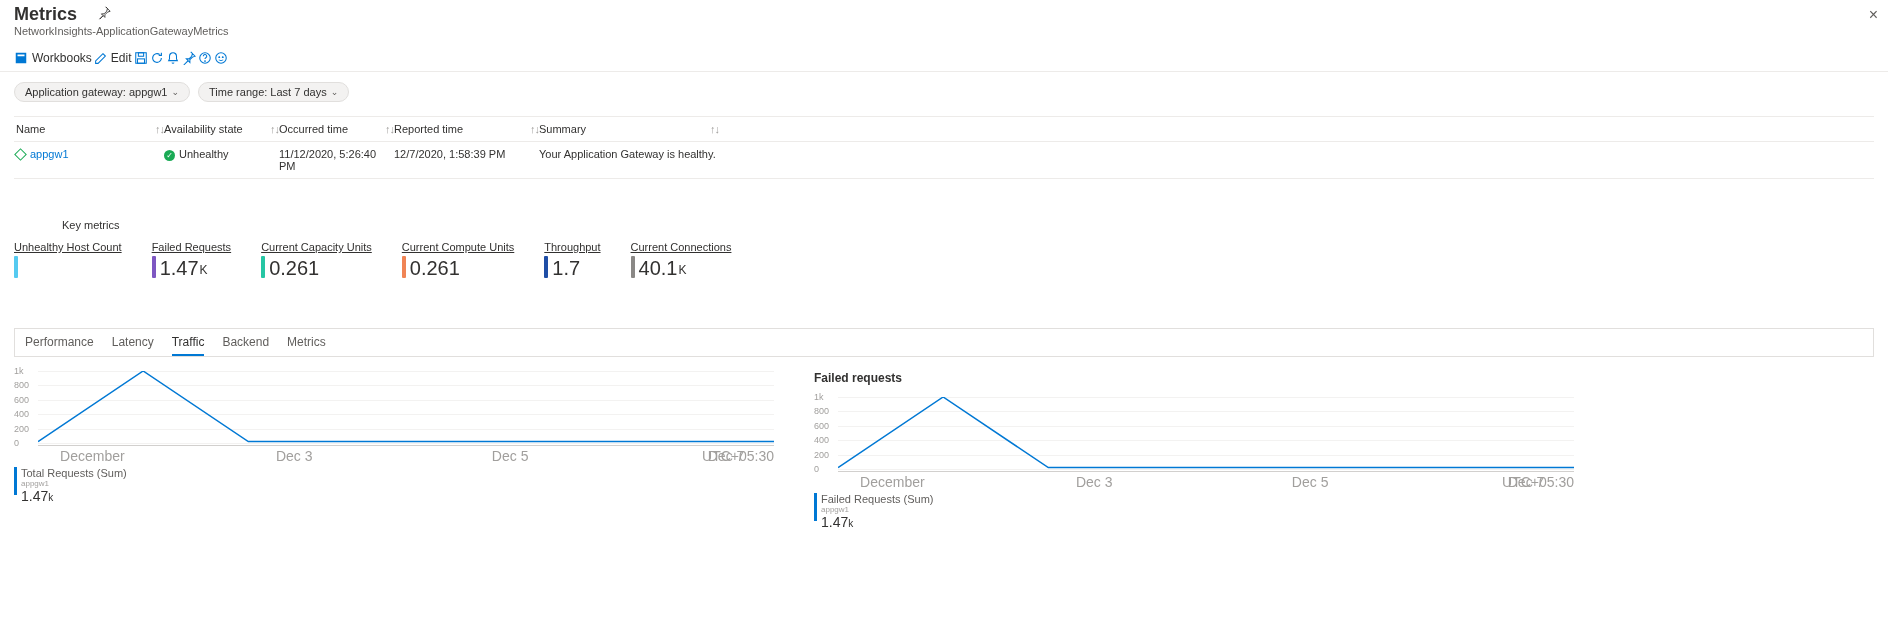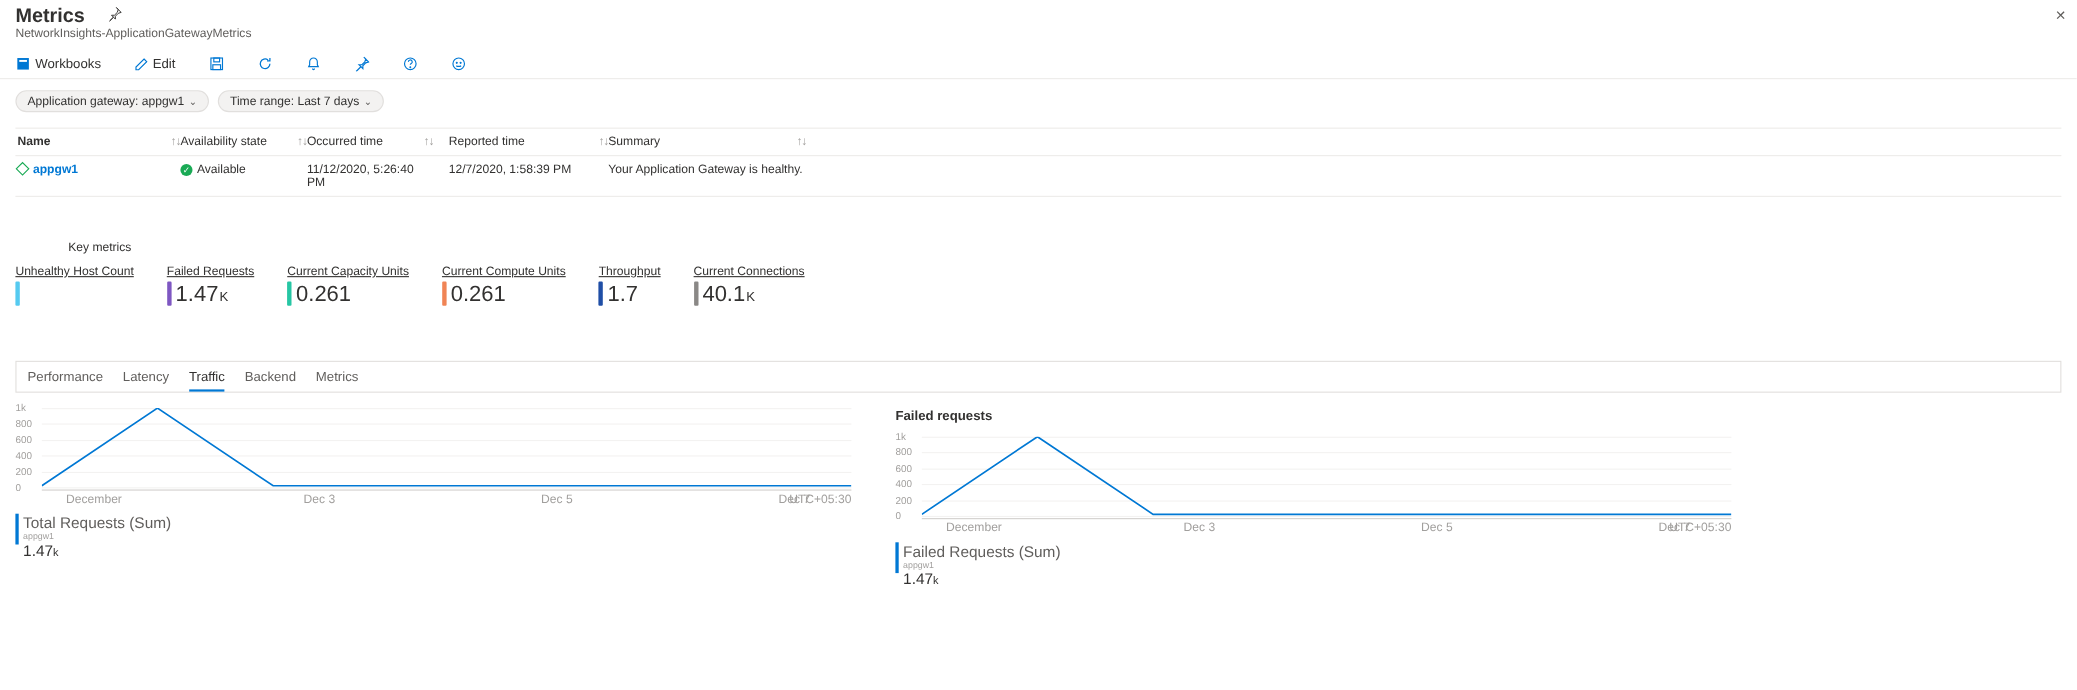--- a/index.html
+++ b/index.html
@@ -3,36 +3,36 @@
 <meta charset="utf-8">
 <style>
   *{box-sizing:border-box;margin:0;padding:0;font-family:"Segoe UI",Tahoma,Arial,sans-serif;}
   body{background:#fff;color:#323130;font-size:12px;width:1888px;}
   .header{padding:4px 14px 0 14px;position:relative;}
   .title-row{display:flex;align-items:center;gap:20px;}
   .title{font-size:18px;font-weight:600;}
   .pin-title{font-size:14px;color:#323130;}
   .subtitle{font-size:11px;color:#605e5c;margin-top:0;}
   .close{position:absolute;right:10px;top:6px;font-size:16px;color:#605e5c;cursor:pointer;}
-  .toolbar{display:flex;align-items:center;gap:30px;padding:8px 14px 6px 14px;border-bottom:1px solid #edebe9;margin-top:6px;}
+  .toolbar{display:flex;align-items:center;gap:2px;padding:8px 14px 6px 14px;border-bottom:1px solid #edebe9;margin-top:6px;}
   .tbtn{display:flex;align-items:center;gap:4px;font-size:12px;color:#323130;cursor:pointer;}
   .tbtn svg,.tbtn .u{color:#0078d4;}
   .ticon{width:14px;height:14px;display:inline-flex;align-items:center;justify-content:center;color:#0078d4;cursor:pointer;}
   .pill-row{display:flex;gap:8px;padding:10px 14px;}
   .pill{background:#f3f2f1;border:1px solid #e1dfdd;border-radius:12px;padding:3px 10px;font-size:11px;color:#323130;display:flex;align-items:center;gap:4px;cursor:pointer;}
   .pill .chev{font-size:9px;color:#605e5c;}
   .table{margin:4px 14px 0 14px;border-top:1px solid #edebe9;border-bottom:1px solid #edebe9;}
   .table-head{display:flex;padding:6px 0;font-size:11px;color:#323130;}
   .th{display:flex;align-items:center;gap:4px;}
   .sort{color:#a19f9d;font-size:11px;letter-spacing:-1px;}
   .table-row{display:flex;padding:6px 0;border-top:1px solid #edebe9;font-size:11px;}
-  .c-name{width:150px;padding-left:2px;font-weight:bold;}
+  .c-name{width:150px;padding-left:2px;}
   .c-avail{width:115px;}
   .c-occ{width:115px;}
-  .c-rep{width:145px;margin-left:14px;}
+  .c-rep{width:145px;}
   .c-sum{width:180px;}
   .lnk{color:#0078d4;cursor:pointer;}
   .diamond{display:inline-block;width:9px;height:9px;border:1.5px solid #1aaa55;transform:rotate(45deg);margin-right:5px;vertical-align:-1px;}
   .check{display:inline-flex;align-items:center;justify-content:center;width:11px;height:11px;border-radius:50%;background:#1aaa55;color:#fff;font-size:8px;margin-right:4px;}
   .section-title{font-size:11px;color:#323130;margin:40px 14px 10px 14px;padding-left:48px;}
   .metrics-row{display:flex;gap:30px;padding:0 14px;}
   .metric{display:flex;flex-direction:column;gap:3px;}
   .metric-label{font-size:11px;color:#323130;text-decoration:underline;}
   .metric-value{display:flex;align-items:flex-end;gap:0;}
   .bar{width:4px;height:22px;border-radius:1px;margin-right:4px;}
@@ -43,25 +43,25 @@
   .tab{font-size:12px;color:#605e5c;padding-bottom:5px;cursor:pointer;}
   .tab.active{color:#323130;border-bottom:2px solid #0078d4;}
   .charts{display:flex;gap:40px;padding:14px;}
   .chart-block{flex:0 0 760px;}
   .chart-title{font-size:12px;font-weight:600;margin-bottom:12px;}
   .chart-area{position:relative;height:90px;}
   .ylab{position:absolute;left:0;font-size:9px;color:#a19f9d;}
   .grid{position:absolute;left:24px;right:0;border-top:1px solid #f3f2f1;}
   svg.line{position:absolute;left:24px;top:0;right:0;height:72px;}
   .xaxis{position:absolute;left:24px;right:0;bottom:0;height:16px;border-top:1px solid #d2d0ce;}
-  .xlab{position:absolute;top:2px;font-size:11px;color:#a19f9d;}
+  .xlab{position:absolute;top:2px;font-size:14px;color:#a19f9d;}
   .legend{display:flex;align-items:flex-start;gap:4px;margin-top:6px;}
   .legend-bar{width:3px;height:28px;background:#0078d4;}
   .legend-text{display:flex;flex-direction:column;}
-  .legend-title{font-size:14px;color:#605e5c;}
+  .legend-title{font-size:11px;color:#605e5c;}
   .legend-sub{font-size:8px;color:#a19f9d;}
   .legend-val{font-size:14px;color:#323130;}
 </style>
 </head>
 <body>
 
 <div class="header">
   <div class="title-row">
     <span class="title">Metrics</span>
     <span class="pin-title">
@@ -163,21 +163,21 @@
         <span class="sort">↑↓</span>
       </div>
     <div class="th c-sum">
         <span>Summary</span>
         <span style="flex:1"></span>
         <span class="sort">↑↓</span>
       </div>
   </div>
   <div class="table-row">
     <div class="c-name"><span class="diamond"></span><span class="lnk">appgw1</span></div>
-    <div class="c-avail"><span class="check">✓</span><span>Available</span></div>
+    <div class="c-avail"><span class="check">✓</span><span>Unhealthy</span></div>
     <div class="c-occ">11/12/2020, 5:26:40 PM</div>
     <div class="c-rep">12/7/2020, 1:58:39 PM</div>
     <div class="c-sum" style="width:auto">Your Application Gateway is healthy.</div>
   </div>
 </div>
 
 <div class="section-title">Key metrics</div>
 <div class="metrics-row" id="metrics-row">
     <div class="metric">
       <div class="metric-label">Unhealthy Host Count</div>

